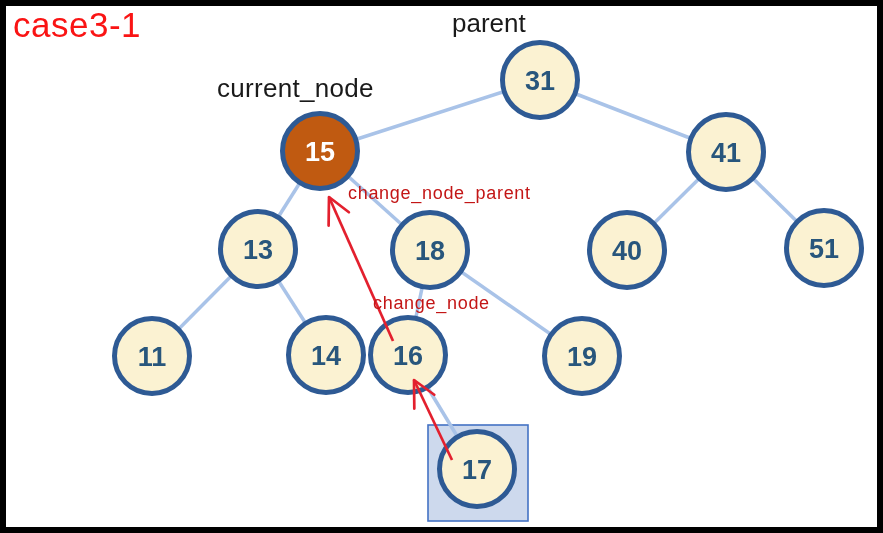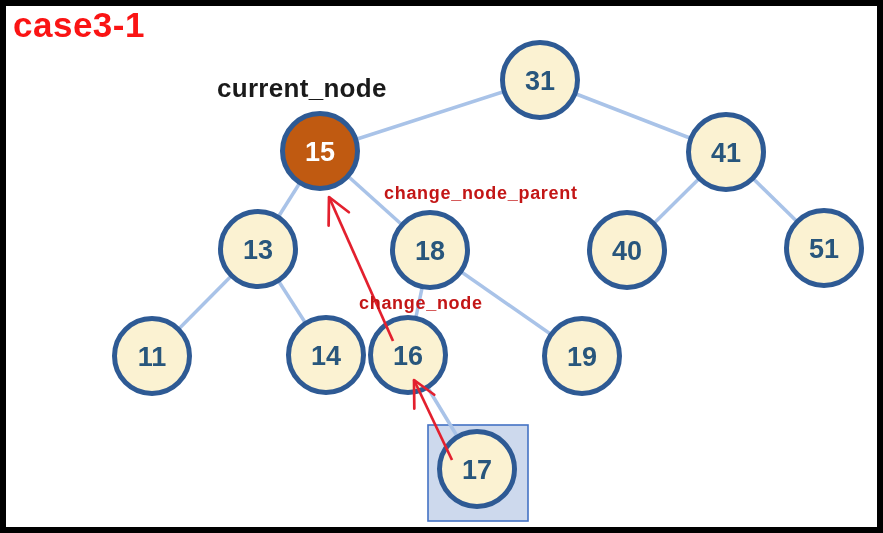--- a/index.html
+++ b/index.html
@@ -24,30 +24,30 @@
     position:absolute;left:0;top:0;z-index:1;
   }
   #diagram-svg text{
     font-family:"Liberation Sans","DejaVu Sans",sans-serif;
     font-weight:bold;
     font-size:27px;
     text-anchor:middle;
   }
   .lbl{
     position:absolute;
-    font-weight:bold;
+    font-weight:normal;
     white-space:nowrap;
     z-index:5;
     line-height:1.1;
   }
   .title-label{left:13px;top:6px;font-size:35px;color:var(--title-red);letter-spacing:0.5px;}
   .parent-label{left:452px;top:9px;font-size:26px;color:var(--black-text);}
   .current-node-label{left:217px;top:74px;font-size:26px;color:var(--black-text);letter-spacing:0.3px;text-align:right;}
-  .change-node-parent-label{left:348px;top:184px;font-size:18px;color:var(--label-red);letter-spacing:0.7px;margin-left:36px;}
-  .change-node-label{left:359px;top:294px;font-size:18px;color:var(--label-red);letter-spacing:0.7px;}
+  .change-node-parent-label{left:348px;top:184px;font-size:18px;color:var(--label-red);letter-spacing:0.7px;}
+  .change-node-label{left:373px;top:294px;font-size:18px;color:var(--label-red);letter-spacing:0.7px;}
 </style>
 </head>
 <body>
 
 <div class="slide">
 
   <svg id="diagram-svg" width="883" height="533" viewBox="0 0 883 533">
     <defs>
       <marker id="openArrow" markerUnits="userSpaceOnUse" markerWidth="34" markerHeight="30" viewBox="0 0 34 30" refX="30" refY="15" orient="auto">
         <path id="arrowhead-path" d="M4,3 L30,15 L8,27" fill="none" stroke="#e3202e" stroke-width="2.7" stroke-linecap="round" stroke-linejoin="round"></path>
@@ -112,18 +112,19 @@
       </g>
       <g>
         <circle cx="477" cy="469" r="37.5" fill="#fbf2d2" stroke="#2e5a94" stroke-width="5"></circle>
         <text x="477" y="469" dy="0.36em" fill="#28567c">17</text>
       </g>
       <line x1="393" y1="341" x2="329" y2="197" stroke="#e3202e" stroke-width="2.7" marker-end="url(#openArrow)"></line>
       <line x1="452" y1="460" x2="414" y2="380" stroke="#e3202e" stroke-width="2.7" marker-end="url(#openArrow)"></line>
     </svg>
 
   <div class="lbl title-label">case3-1</div>
+  <div class="lbl parent-label">parent</div>
   <div class="lbl current-node-label">current_node</div>
   <div class="lbl change-node-parent-label">change_node_parent</div>
   <div class="lbl change-node-label">change_node</div>
 
   <div class="frame"></div>
 </div>
 
 </body></html>

